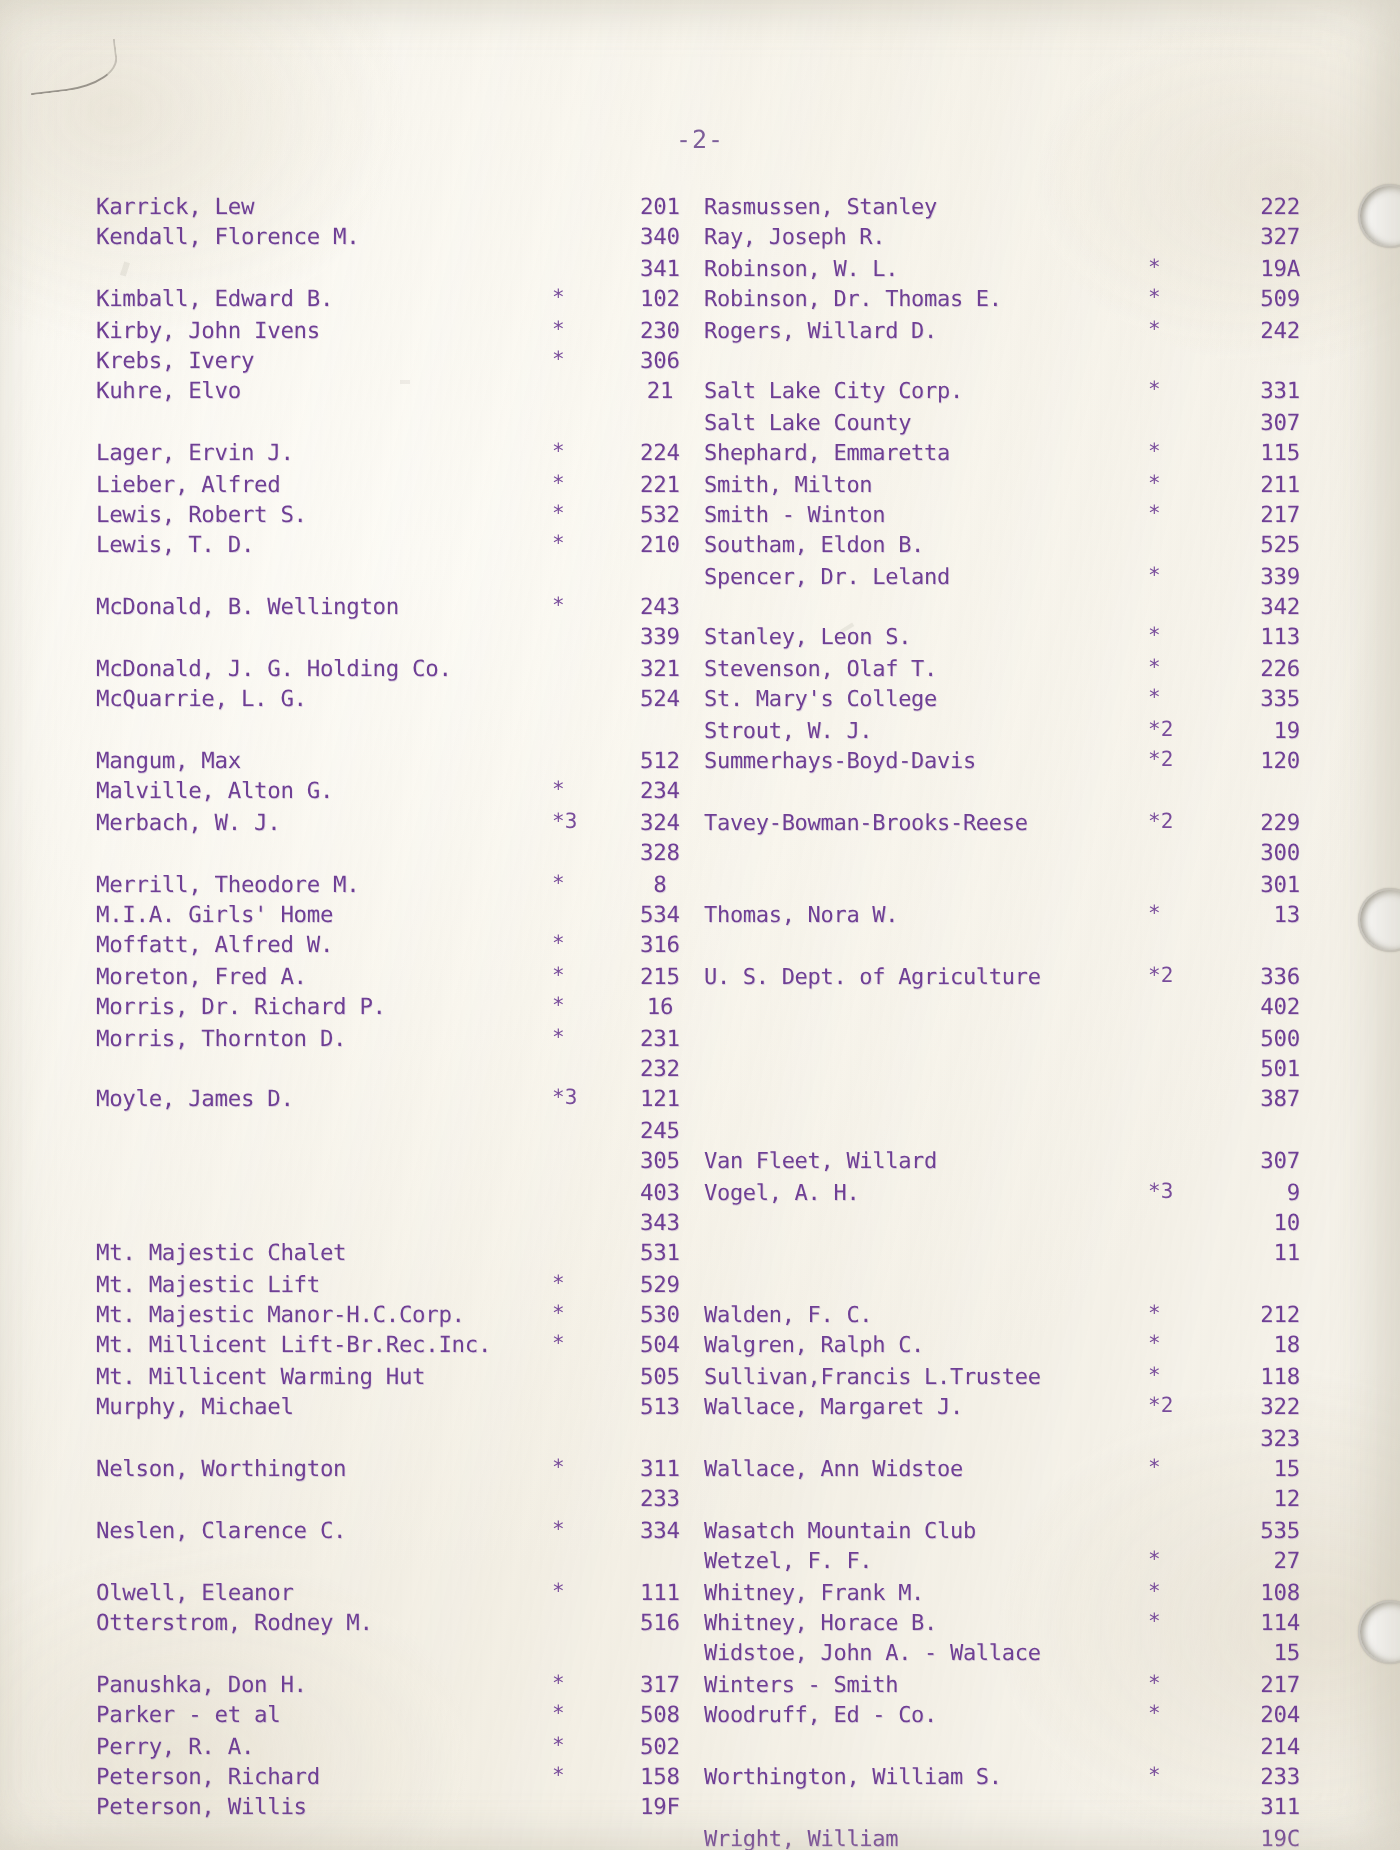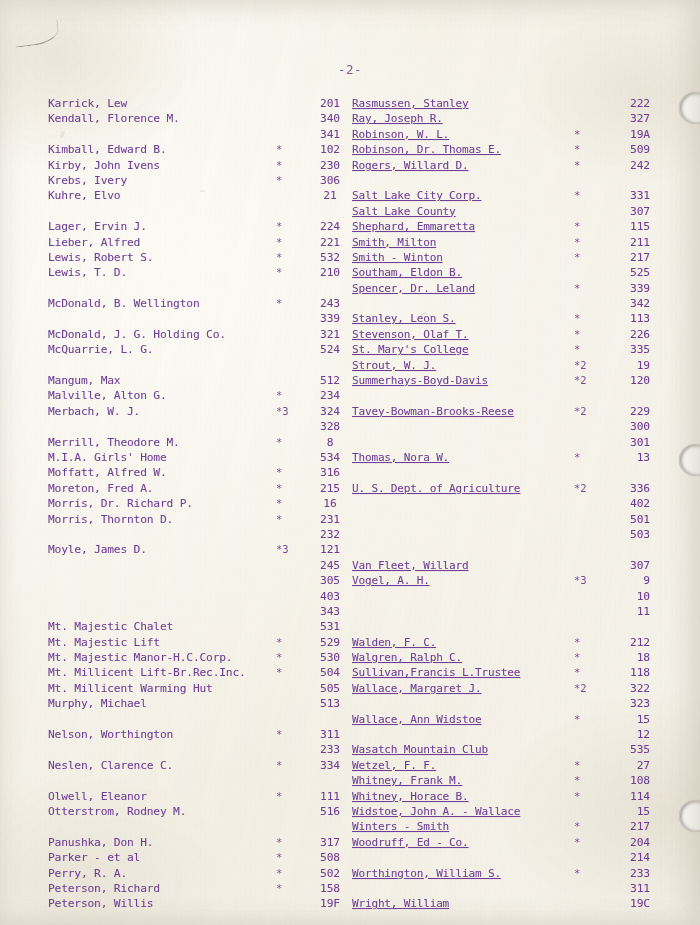--- a/index.html
+++ b/index.html
@@ -86,21 +86,21 @@
 
   .entry-name {
     position: absolute;
     left: 0;
     top: 0;
     font-size: 11.2px;
     letter-spacing: -0.15px;
     color: #6f3f95;
     text-shadow: 0.3px 0.3px 0 rgba(120,80,160,0.22);
   }
-  #right-column .entry-name { font-size: 11.0px; text-decoration: underline; }
+  #right-column .entry-name { font-size: 11.0px; }
 
   .entry-mark {
     position: absolute;
     top: 0;
     font-size: 10.5px;
     color: #6f3f95;
     text-align: left;
     opacity: 0.92;
   }
   #left-column  .entry-mark { left: 228px; }
@@ -540,26 +540,31 @@
         <span class="entry-num">336</span>
       </div>
       <div class="entry-row">
         <span class="entry-name"></span>
         <span class="entry-mark"></span>
         <span class="entry-num">402</span>
       </div>
       <div class="entry-row">
         <span class="entry-name"></span>
         <span class="entry-mark"></span>
+        <span class="entry-num">500</span>
+      </div>
+      <div class="entry-row">
+        <span class="entry-name"></span>
+        <span class="entry-mark"></span>
         <span class="entry-num">501</span>
       </div>
       <div class="entry-row">
         <span class="entry-name"></span>
         <span class="entry-mark"></span>
-        <span class="entry-num">503</span>
+        <span class="entry-num">387</span>
       </div>
       <div class="spacer-row"></div>
       <div class="entry-row">
         <span class="entry-name">Van Fleet, Willard</span>
         <span class="entry-mark"></span>
         <span class="entry-num">307</span>
       </div>
       <div class="entry-row">
         <span class="entry-name">Vogel, A. H.</span>
         <span class="entry-mark">*3</span>

